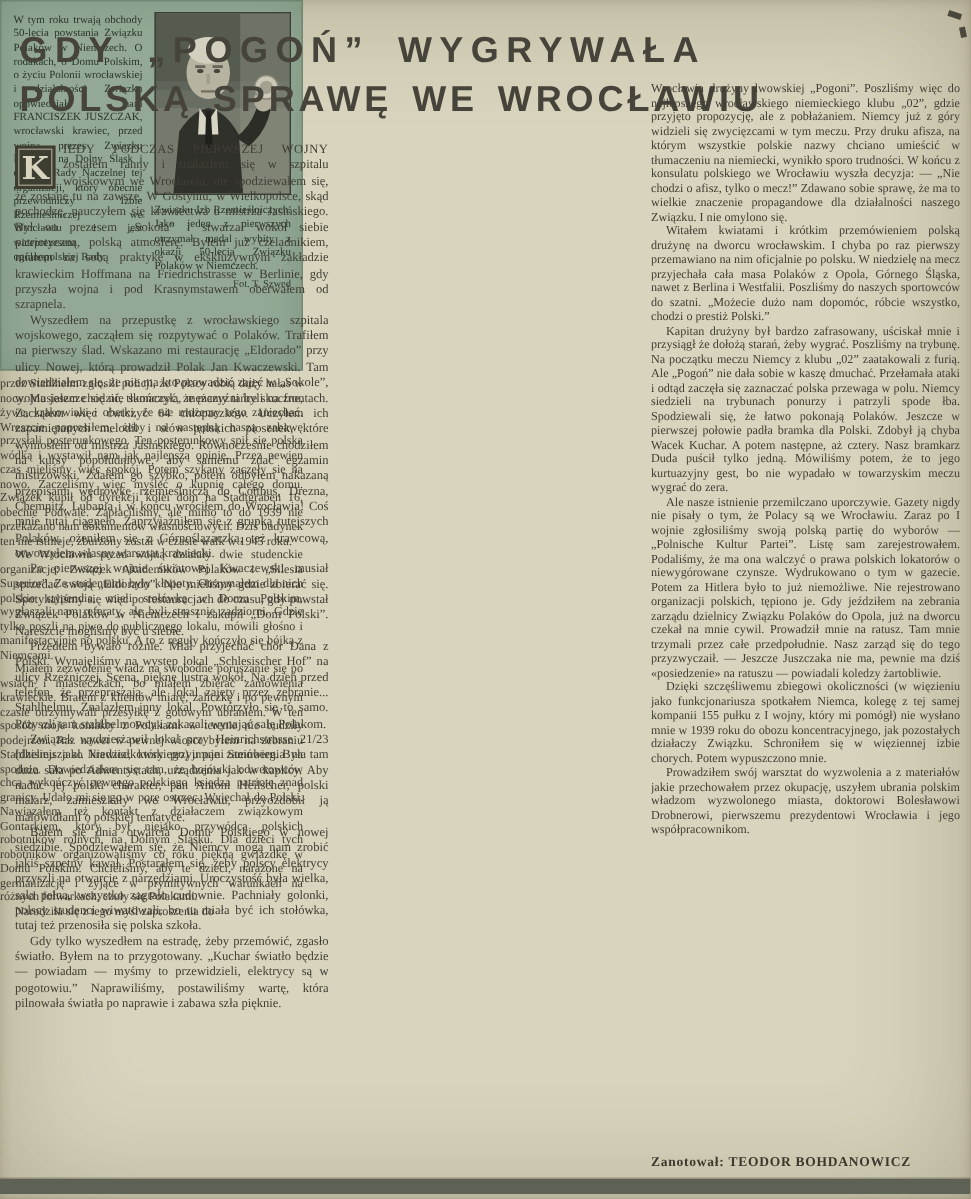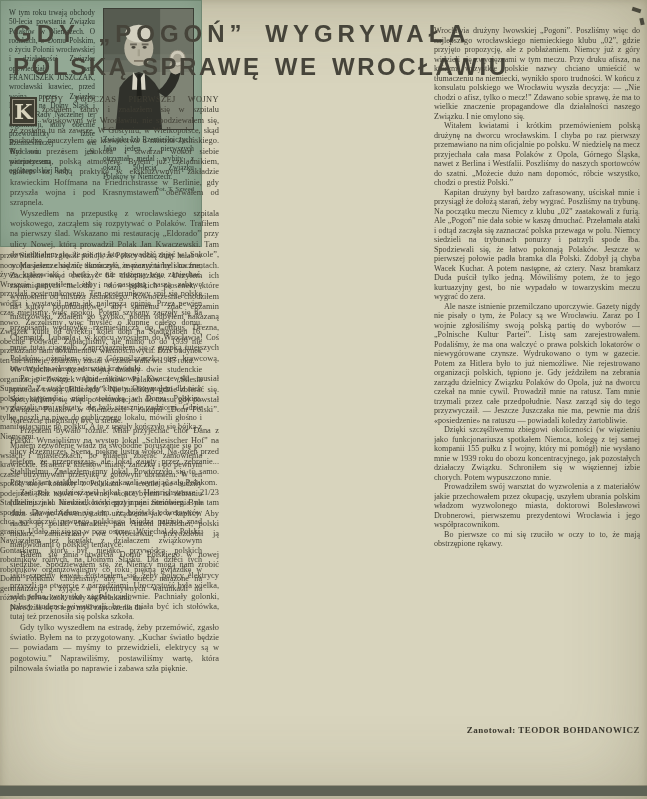--- a/index.html
+++ b/index.html
@@ -40,22 +40,22 @@
   .infobox-intro { flex:0 0 86px; width:86px; font-size:7.3px; line-height:9.3px;
     text-align:justify; overflow:hidden; }
   .infobox-right { flex:1; display:flex; flex-direction:column; min-width:0; }
   .photo { width:100%; height:122px; border:1px solid #3b3e35; background:#6e7366; flex:0 0 auto; }
   .photo svg { display:block; width:100%; height:100%; }
   .infobox-cont { font-size:7.3px; line-height:9.3px; text-align:justify; margin-top:5px; }
   .photo-credit { font-size:7px; text-align:right; margin-top:4px; color:#313b32; }
 
   .col3 { left:434px; top:26px; width:206px; height:766px;
     font-size:8.1px; line-height:9.5px; }
-  .col3-text { height:692px; overflow:hidden; }
-  .signature { margin-top:8px; text-align:right; font-weight:bold; font-size:9px;
+  .col3-text { height:692px; overflow:hidden;margin-top:28px; }
+  .signature { margin-top:24px; text-align:left; font-weight:bold; font-size:9px;
     letter-spacing:.5px; color:#3b392f; white-space:nowrap; }
 
   .bottom-strip { position:absolute; left:0; bottom:3px; width:647px; height:10px;
     background:#5e6255;
     box-shadow: 0 -1px 0 rgba(60,60,45,.35); }
   .artifact { position:absolute; background:#4a483c; }
   .artifact.a1 { right:6px; top:8px; width:9px; height:4px; transform:rotate(18deg); }
   .artifact.a2 { right:3px; top:18px; width:4px; height:7px; transform:rotate(-12deg); }
 </style>
 </head>
@@ -122,21 +122,20 @@
   </div>
 
   <div class="col col3">
     <div class="col3-text cont">
         <p>Wrocławia drużyny lwowskiej „Pogoni”. Poszliśmy więc do najlepszego wrocławskiego niemieckiego klubu „02”, gdzie przyjęto propozycję, ale z pobłażaniem. Niemcy już z góry widzieli się zwycięzcami w tym meczu. Przy druku afisza, na którym wszystkie polskie nazwy chciano umieścić w tłumaczeniu na niemiecki, wynikło sporo trudności. W końcu z konsulatu polskiego we Wrocławiu wyszła decyzja: — „Nie chodzi o afisz, tylko o mecz!” Zdawano sobie sprawę, że ma to wielkie znaczenie propagandowe dla działalności naszego Związku. I nie omylono się.</p>
         <p>Witałem kwiatami i krótkim przemówieniem polską drużynę na dworcu wrocławskim. I chyba po raz pierwszy przemawiano na nim oficjalnie po polsku. W niedzielę na mecz przyjechała cała masa Polaków z Opola, Górnego Śląska, nawet z Berlina i Westfalii. Poszliśmy do naszych sportowców do szatni. „Możecie dużo nam dopomóc, róbcie wszystko, chodzi o prestiż Polski.”</p>
         <p>Kapitan drużyny był bardzo zafrasowany, uściskał mnie i przysiągł że dołożą starań, żeby wygrać. Poszliśmy na trybunę. Na początku meczu Niemcy z klubu „02” zaatakowali z furią. Ale „Pogoń” nie dała sobie w kaszę dmuchać. Przełamała ataki i odtąd zaczęła się zaznaczać polska przewaga w polu. Niemcy siedzieli na trybunach ponurzy i patrzyli spode łba. Spodziewali się, że łatwo pokonają Polaków. Jeszcze w pierwszej połowie padła bramka dla Polski. Zdobył ją chyba Wacek Kuchar. A potem następne, aż cztery. Nasz bramkarz Duda puścił tylko jedną. Mówiliśmy potem, że to jego kurtuazyjny gest, bo nie wypadało w towarzyskim meczu wygrać do zera.</p>
         <p>Ale nasze istnienie przemilczano uporczywie. Gazety nigdy nie pisały o tym, że Polacy są we Wrocławiu. Zaraz po I wojnie zgłosiliśmy swoją polską partię do wyborów — „Polnische Kultur Partei”. Listę sam zarejestrowałem. Podaliśmy, że ma ona walczyć o prawa polskich lokatorów o niewygórowane czynsze. Wydrukowano o tym w gazecie. Potem za Hitlera było to już niemożliwe. Nie rejestrowano organizacji polskich, tępiono je. Gdy jeździłem na zebrania zarządu dzielnicy Związku Polaków do Opola, już na dworcu czekał na mnie cywil. Prowadził mnie na ratusz. Tam mnie trzymali przez całe przedpołudnie. Nasz zarząd się do tego przyzwyczaił. — Jeszcze Juszczaka nie ma, pewnie ma dziś «posiedzenie» na ratuszu — powiadali koledzy żartobliwie.</p>
         <p>Dzięki szczęśliwemu zbiegowi okoliczności (w więzieniu jako funkcjonariusza spotkałem Niemca, kolegę z tej samej kompanii 155 pułku z I wojny, który mi pomógł) nie wysłano mnie w 1939 roku do obozu koncentracyjnego, jak pozostałych działaczy Związku. Schroniłem się w więziennej izbie chorych. Potem wypuszczono mnie.</p>
         <p>Prowadziłem swój warsztat do wyzwolenia a z materiałów jakie przechowałem przez okupację, uszyłem ubrania polskim władzom wyzwolonego miasta, doktorowi Bolesławowi Drobnerowi, pierwszemu prezydentowi Wrocławia i jego współpracownikom.</p>
-        <p>Bo pierwsze co mi się rzuciło w oczy to to, że mają obstrzępione rękawy.</p>
       </div>
     <div class="signature">
       <span>Zanotował:</span>
       <span>TEODOR BOHDANOWICZ</span>
     </div>
   </div>
 
   <div class="bottom-strip"></div>
   <div class="artifact a1"></div>
   <div class="artifact a2"></div>

